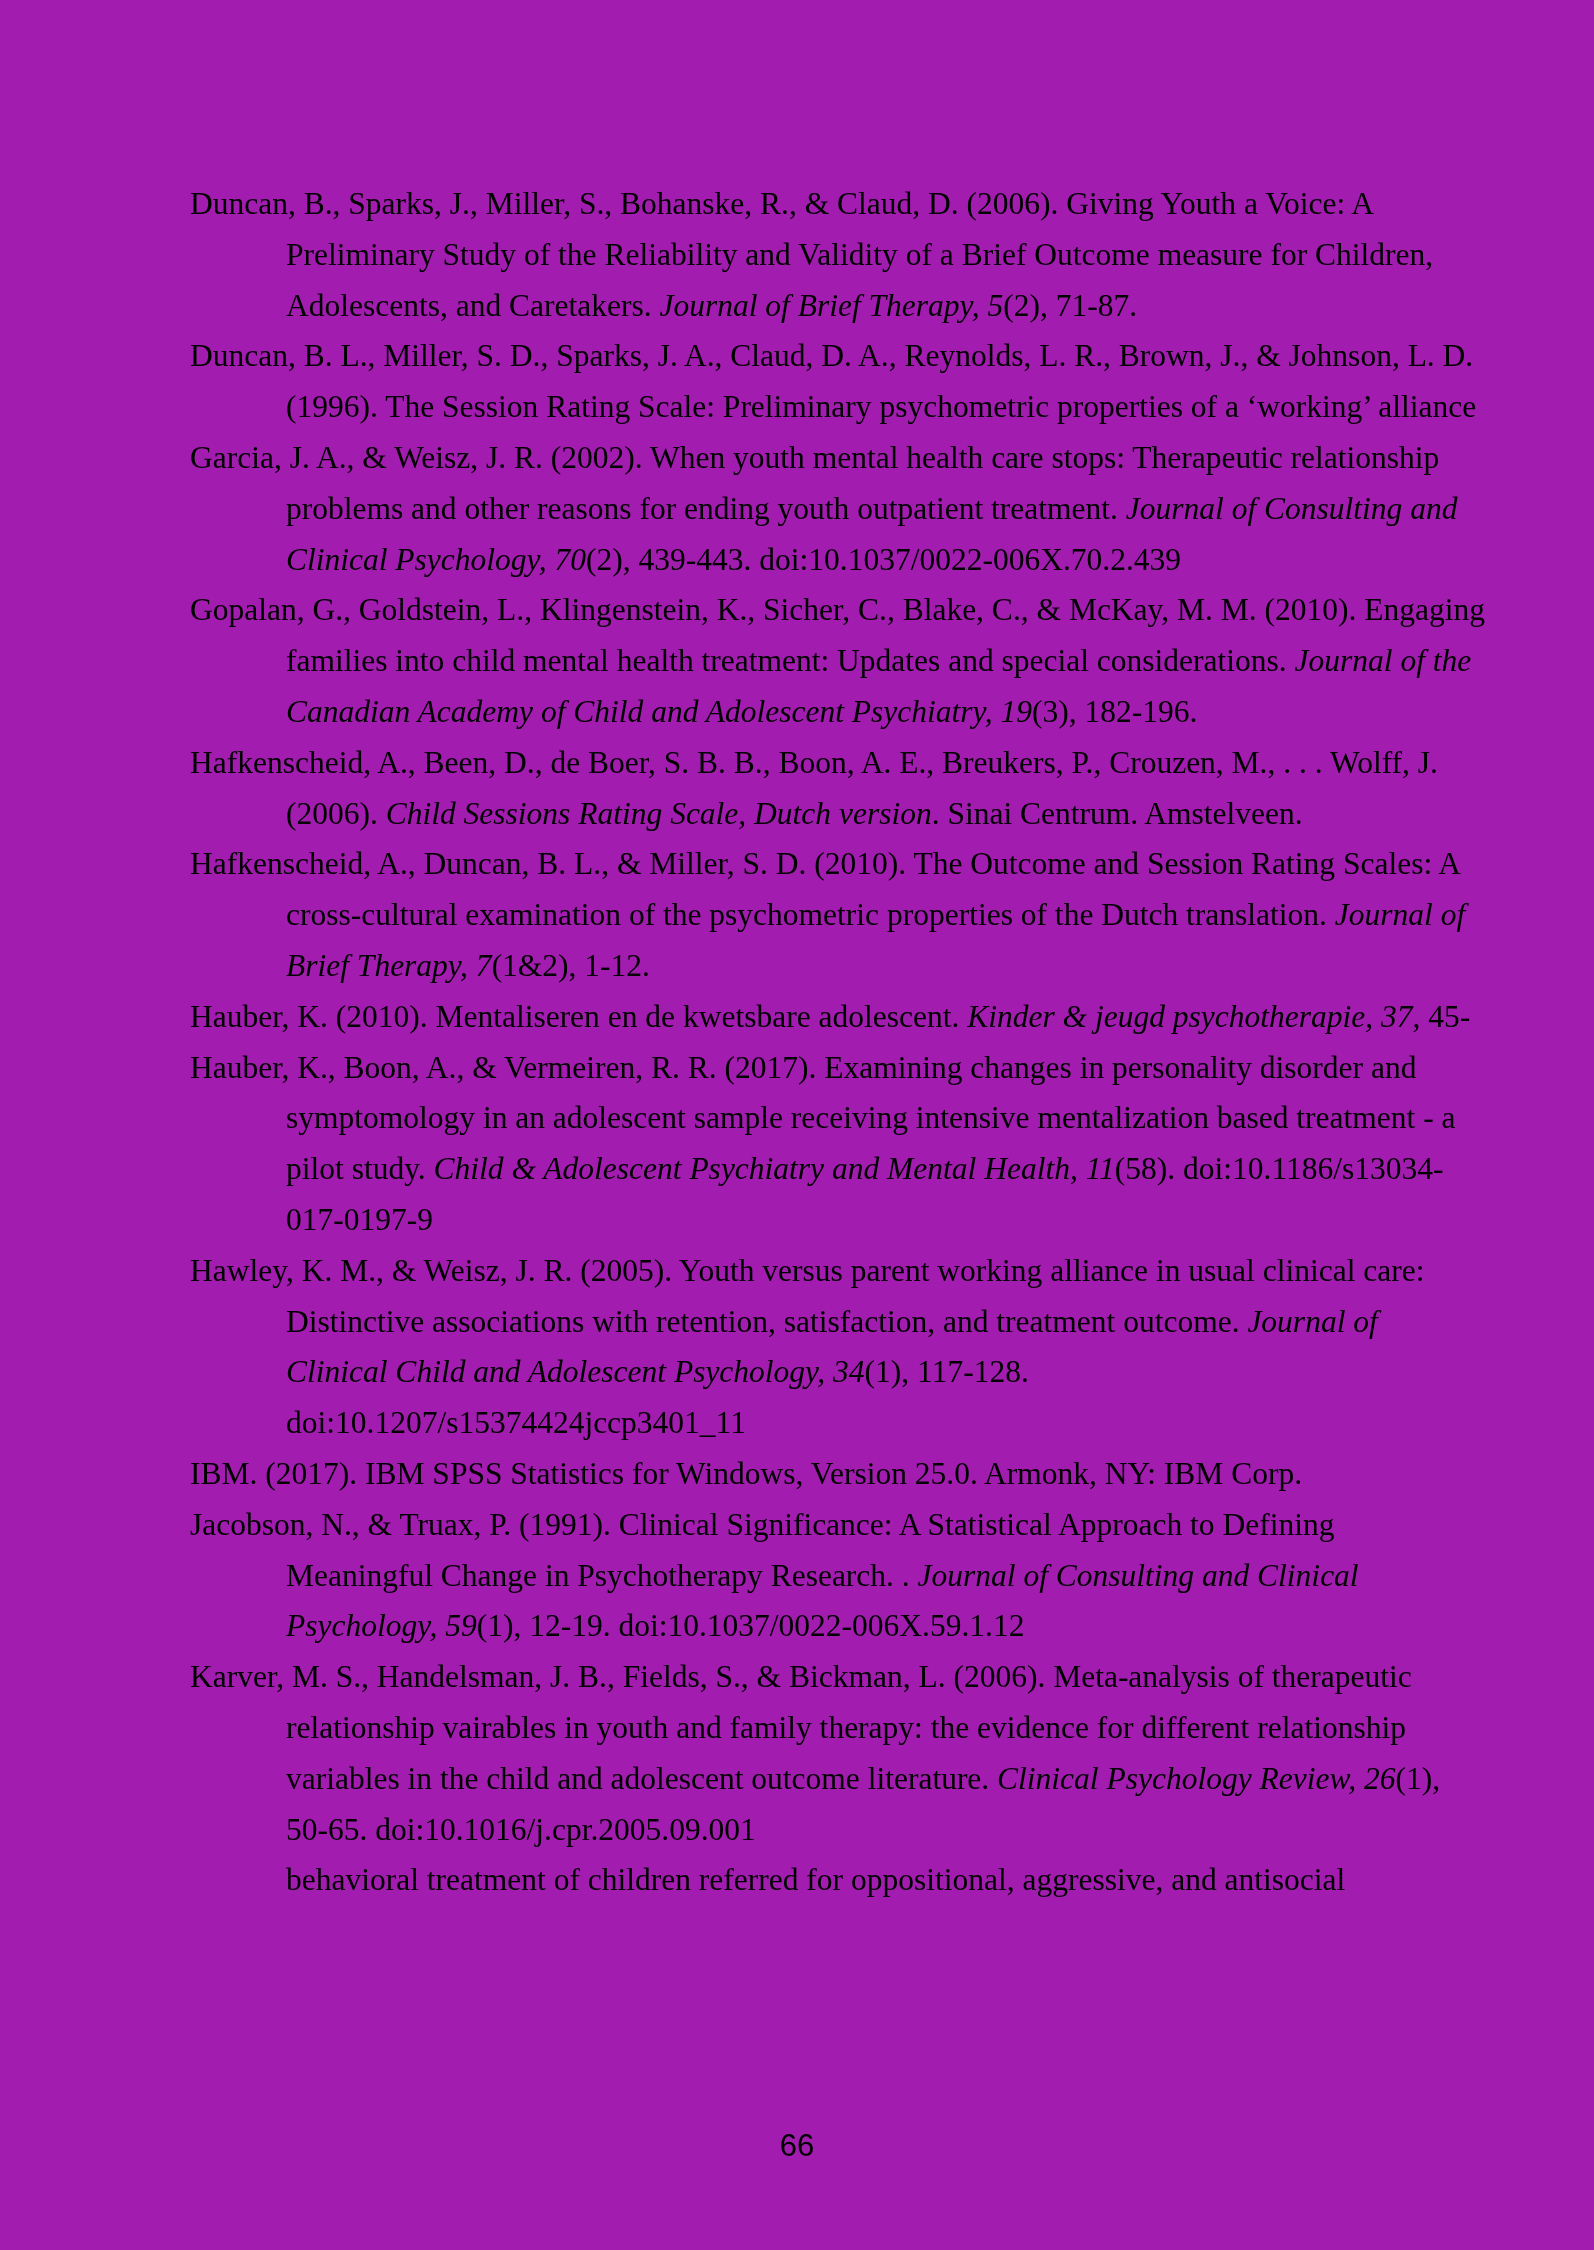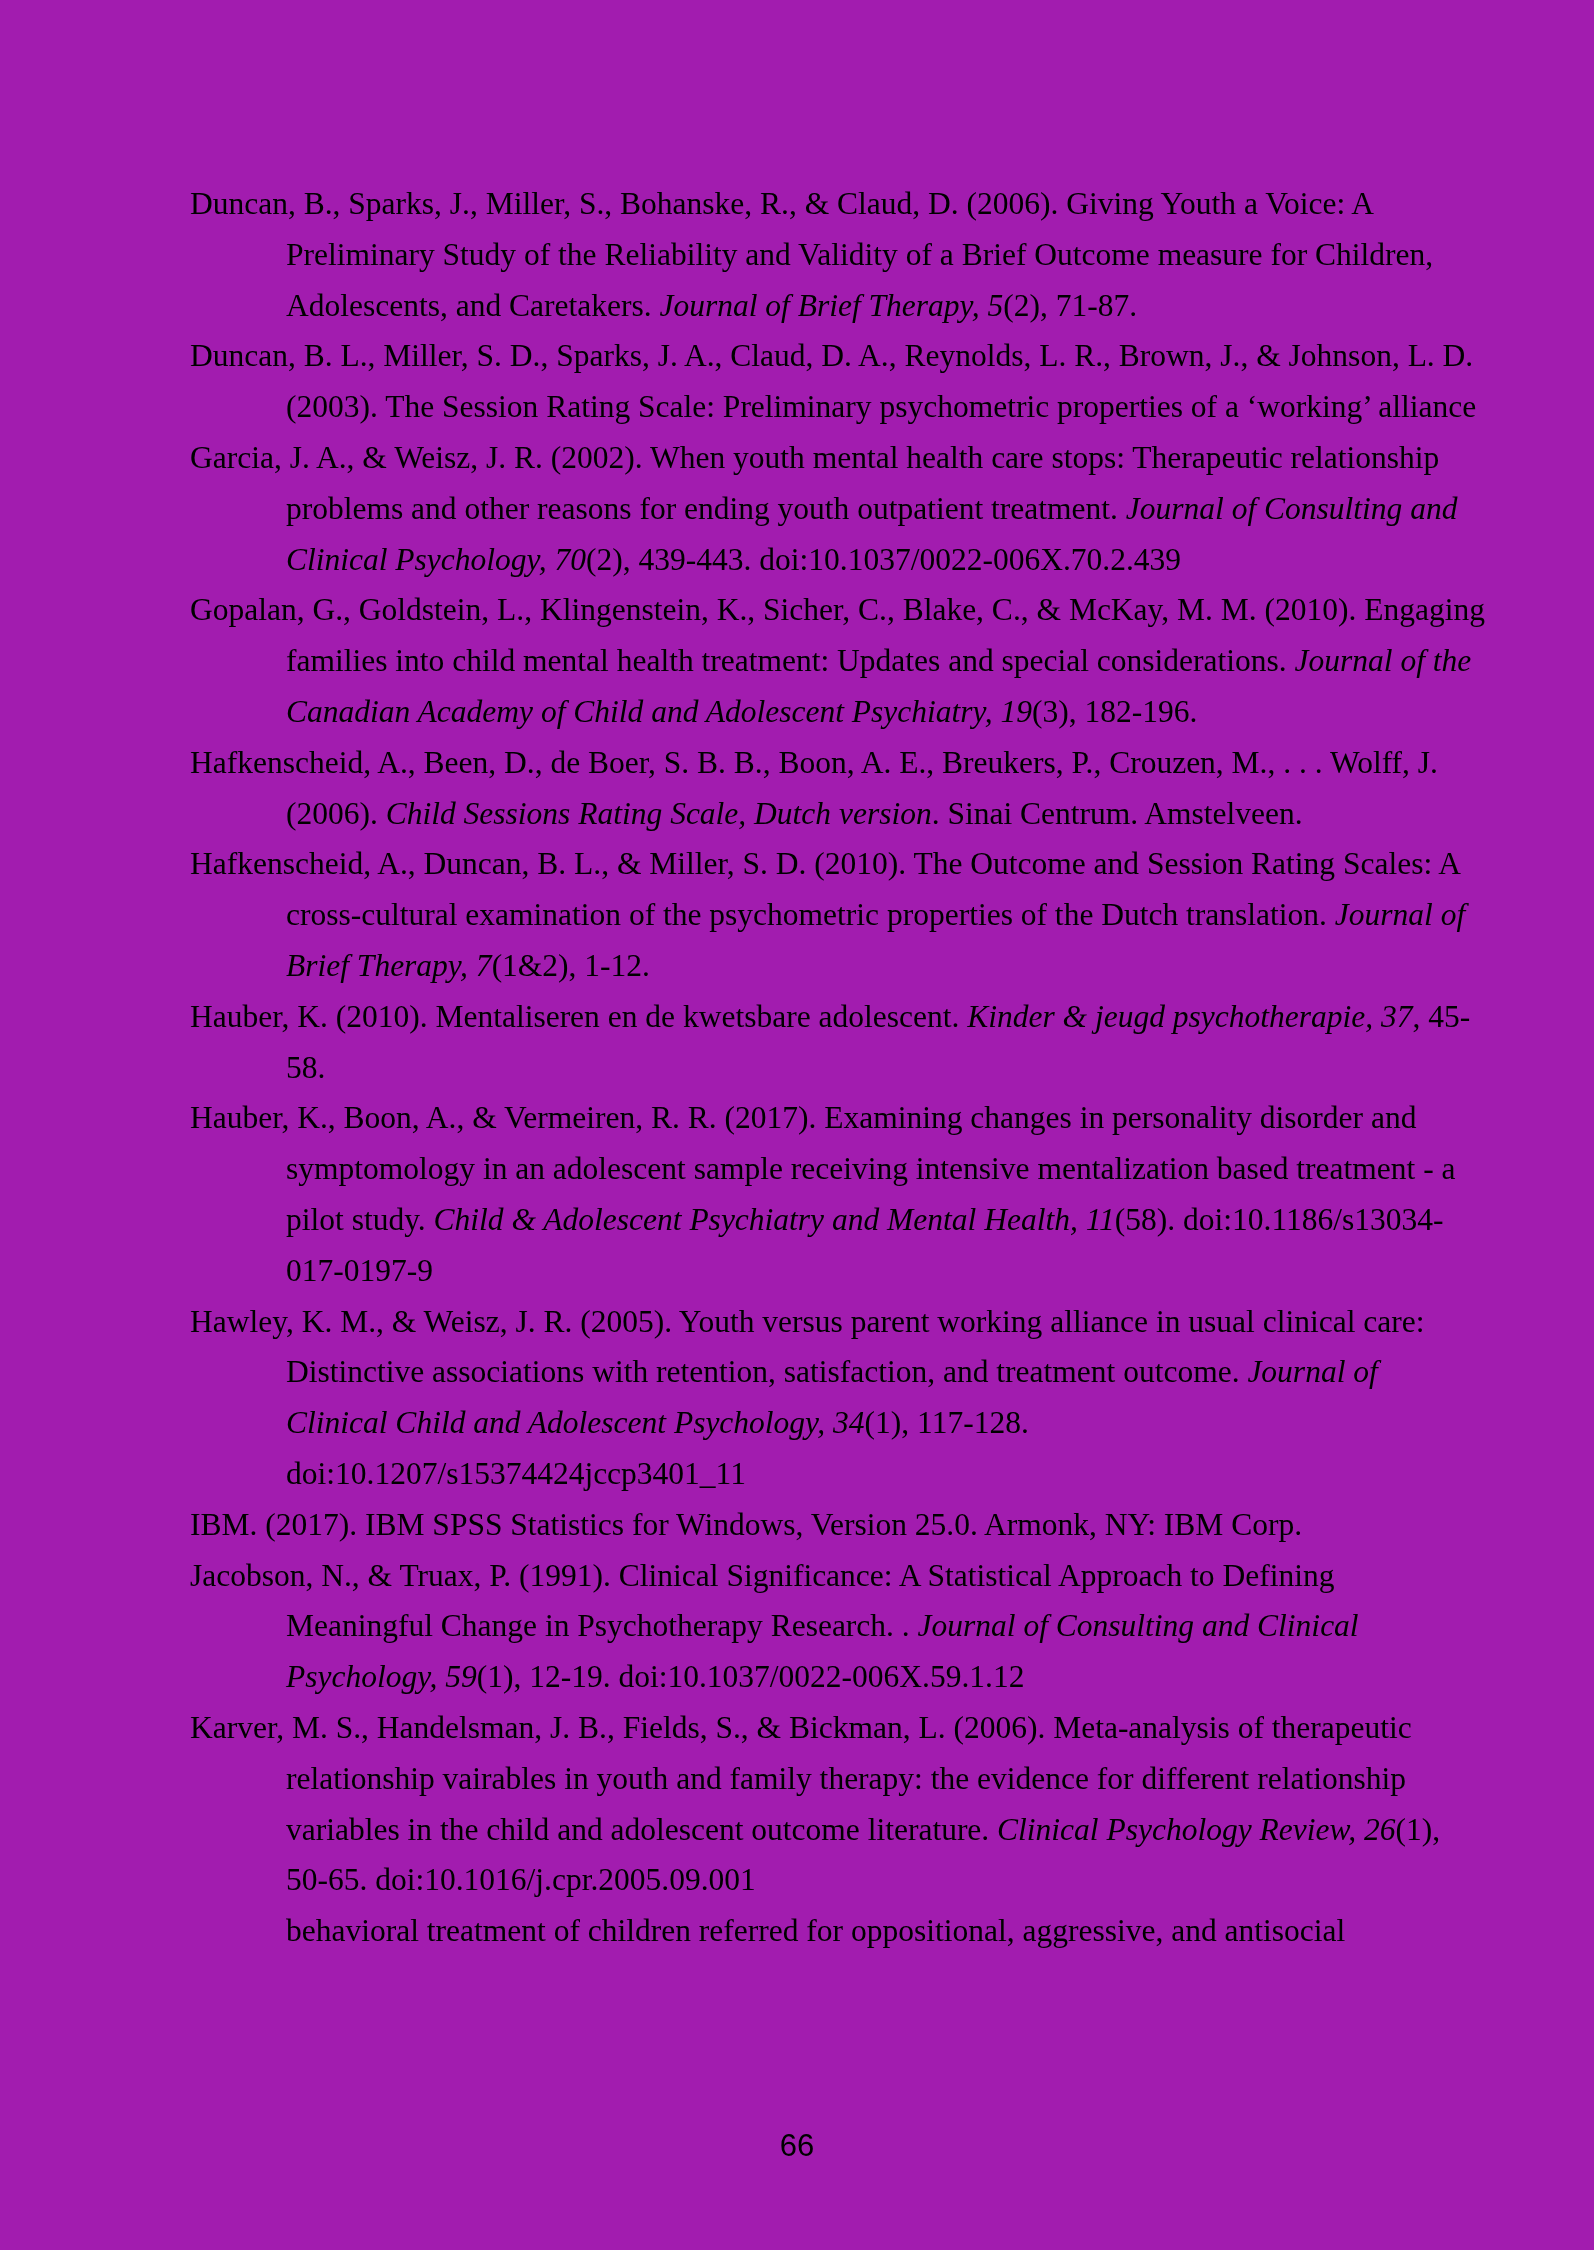--- a/index.html
+++ b/index.html
@@ -58,21 +58,21 @@
 
 <div class="page">
   <div class="refs">
       <div class="ref">
         <div class="ref-line"><span>Duncan, B., Sparks, J., Miller, S., Bohanske, R., &amp; Claud, D. (2006). Giving Youth a Voice: A</span></div>
         <div class="ref-line cont"><span>Preliminary Study of the Reliability and Validity of a Brief Outcome measure for Children,</span></div>
         <div class="ref-line cont"><span>Adolescents, and Caretakers. </span><span class="seg-italic">Journal of Brief Therapy, 5</span><span>(2), 71-87.</span></div>
       </div>
       <div class="ref">
         <div class="ref-line"><span>Duncan, B. L., Miller, S. D., Sparks, J. A., Claud, D. A., Reynolds, L. R., Brown, J., &amp; Johnson, L. D.</span></div>
-        <div class="ref-line cont"><span>(2003). The Session Rating Scale: Preliminary psychometric properties of a ‘working’ alliance</span></div>
+        <div class="ref-line cont"><span>(1996). The Session Rating Scale: Preliminary psychometric properties of a ‘working’ alliance</span></div>
       </div>
       <div class="ref">
         <div class="ref-line"><span>Garcia, J. A., &amp; Weisz, J. R. (2002). When youth mental health care stops: Therapeutic relationship</span></div>
         <div class="ref-line cont"><span>problems and other reasons for ending youth outpatient treatment. </span><span class="seg-italic">Journal of Consulting and</span></div>
         <div class="ref-line cont"><span class="seg-italic">Clinical Psychology, 70</span><span>(2), 439-443. doi:10.1037/0022-006X.70.2.439</span></div>
       </div>
       <div class="ref">
         <div class="ref-line"><span>Gopalan, G., Goldstein, L., Klingenstein, K., Sicher, C., Blake, C., &amp; McKay, M. M. (2010). Engaging</span></div>
         <div class="ref-line cont"><span>families into child mental health treatment: Updates and special considerations. </span><span class="seg-italic">Journal of the</span></div>
         <div class="ref-line cont"><span class="seg-italic">Canadian Academy of Child and Adolescent Psychiatry, 19</span><span>(3), 182-196.</span></div>
@@ -81,21 +81,20 @@
         <div class="ref-line"><span>Hafkenscheid, A., Been, D., de Boer, S. B. B., Boon, A. E., Breukers, P., Crouzen, M., . . . Wolff, J.</span></div>
         <div class="ref-line cont"><span>(2006). </span><span class="seg-italic">Child Sessions Rating Scale, Dutch version</span><span>. Sinai Centrum. Amstelveen.</span></div>
       </div>
       <div class="ref">
         <div class="ref-line"><span>Hafkenscheid, A., Duncan, B. L., &amp; Miller, S. D. (2010). The Outcome and Session Rating Scales: A</span></div>
         <div class="ref-line cont"><span>cross-cultural examination of the psychometric properties of the Dutch translation. </span><span class="seg-italic">Journal of</span></div>
         <div class="ref-line cont"><span class="seg-italic">Brief Therapy, 7</span><span>(1&amp;2), 1-12.</span></div>
       </div>
       <div class="ref">
         <div class="ref-line"><span>Hauber, K. (2010). Mentaliseren en de kwetsbare adolescent. </span><span class="seg-italic">Kinder &amp; jeugd psychotherapie, 37</span><span>, 45-</span></div>
-        <div class="ref-line cont"><span>58.</span></div>
       </div>
       <div class="ref">
         <div class="ref-line"><span>Hauber, K., Boon, A., &amp; Vermeiren, R. R. (2017). Examining changes in personality disorder and</span></div>
         <div class="ref-line cont"><span>symptomology in an adolescent sample receiving intensive mentalization based treatment - a</span></div>
         <div class="ref-line cont"><span>pilot study. </span><span class="seg-italic">Child &amp; Adolescent Psychiatry and Mental Health, 11</span><span>(58). doi:10.1186/s13034-</span></div>
         <div class="ref-line cont"><span>017-0197-9</span></div>
       </div>
       <div class="ref">
         <div class="ref-line"><span>Hawley, K. M., &amp; Weisz, J. R. (2005). Youth versus parent working alliance in usual clinical care:</span></div>
         <div class="ref-line cont"><span>Distinctive associations with retention, satisfaction, and treatment outcome. </span><span class="seg-italic">Journal of</span></div>

